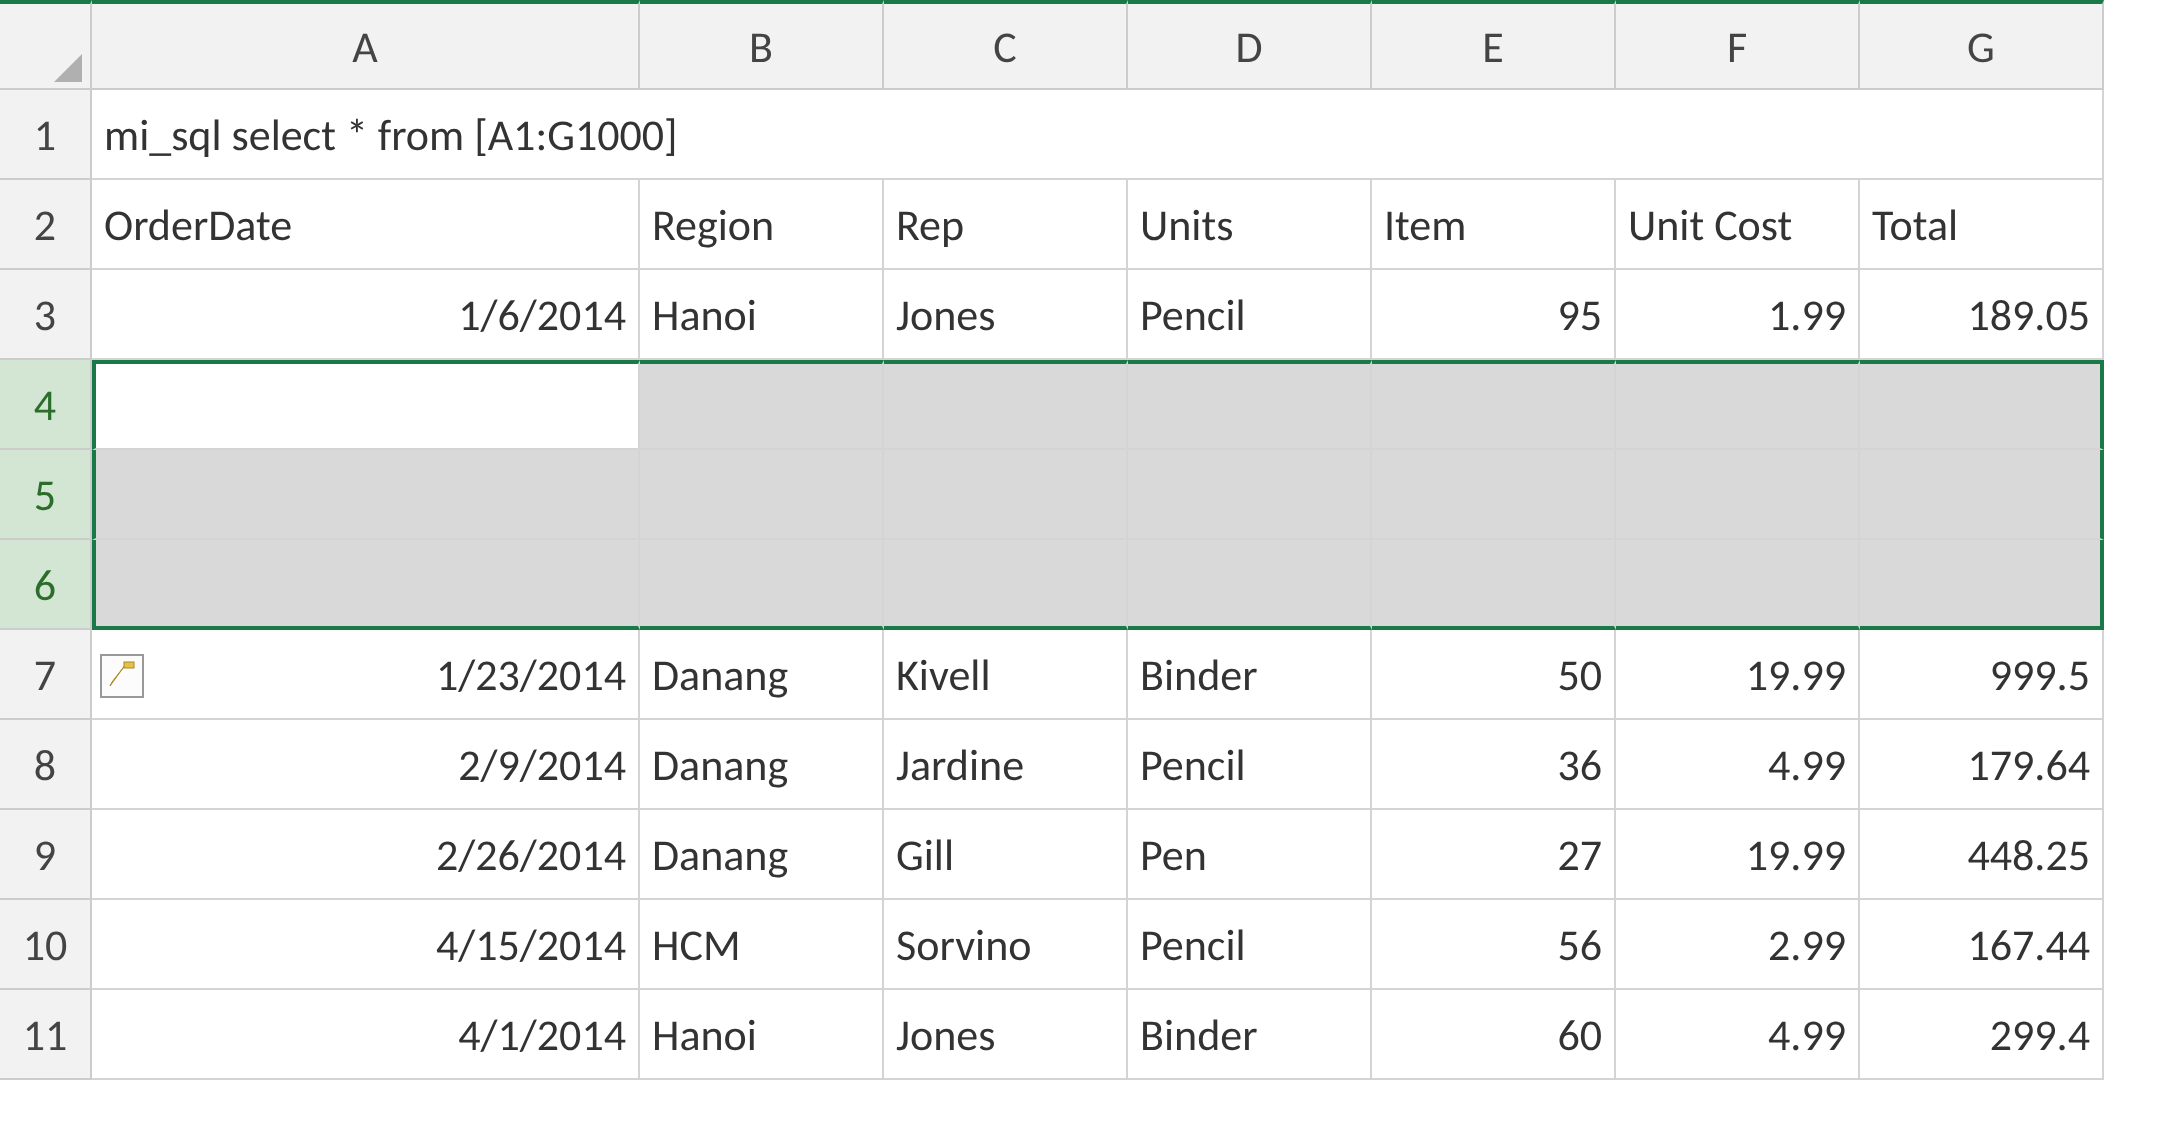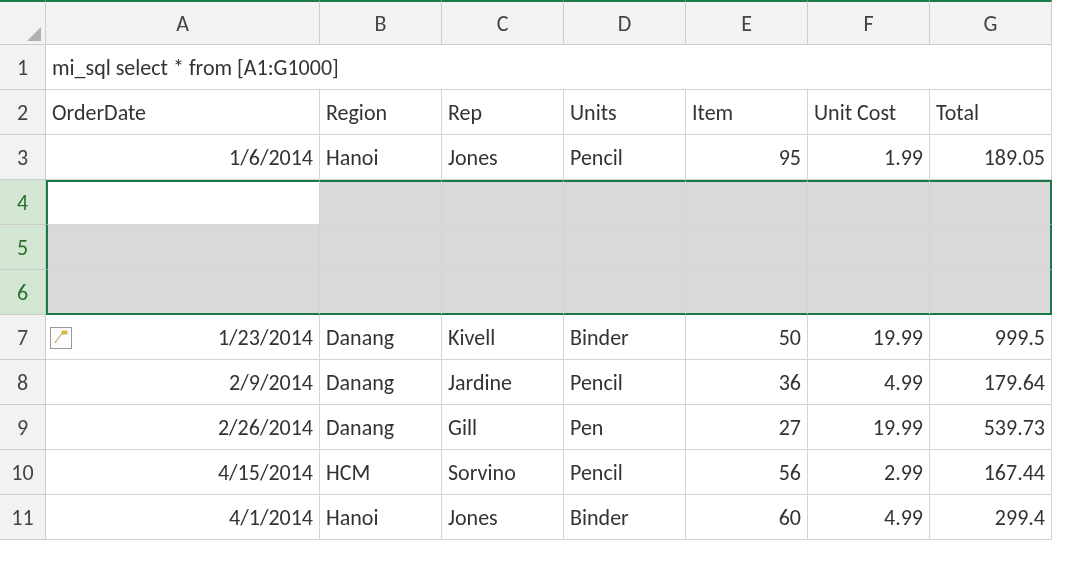--- a/index.html
+++ b/index.html
@@ -168,21 +168,21 @@
   <div class="cell num">4.99</div>
   <div class="cell num">179.64</div>
 
   <div class="rowhdr">9</div>
   <div class="cell num">2/26/2014</div>
   <div class="cell">Danang</div>
   <div class="cell">Gill</div>
   <div class="cell">Pen</div>
   <div class="cell num">27</div>
   <div class="cell num">19.99</div>
-  <div class="cell num">539.73</div>
+  <div class="cell num">448.25</div>
 
   <div class="rowhdr">10</div>
   <div class="cell num">4/15/2014</div>
   <div class="cell">HCM</div>
   <div class="cell">Sorvino</div>
   <div class="cell">Pencil</div>
   <div class="cell num">56</div>
   <div class="cell num">2.99</div>
   <div class="cell num">167.44</div>
 

